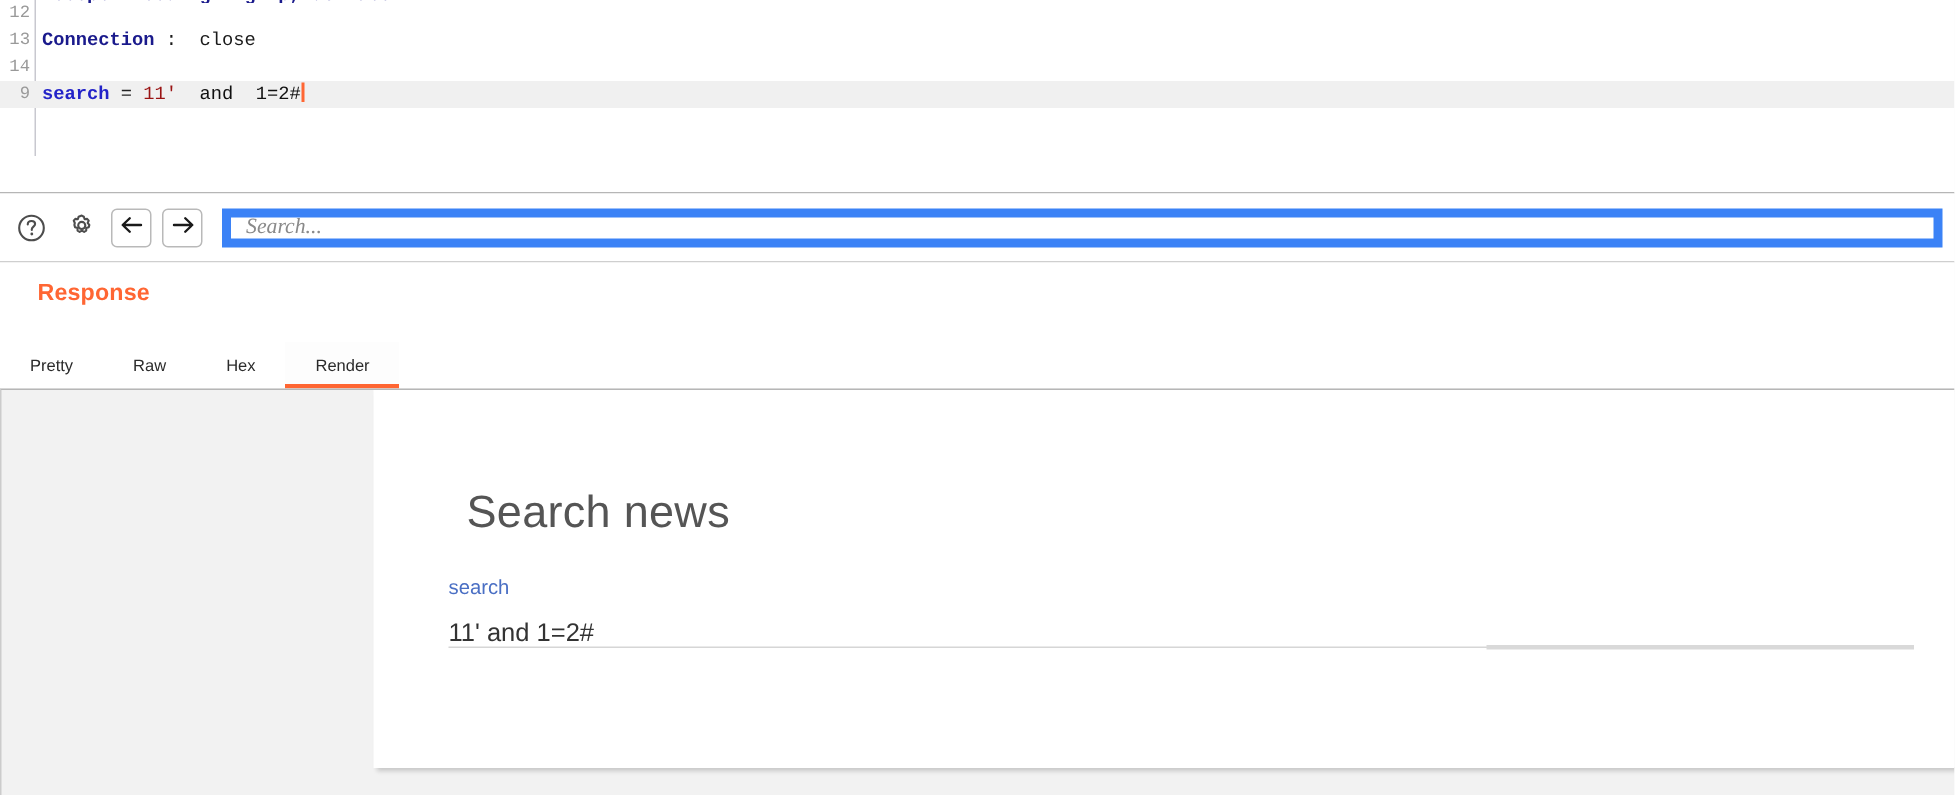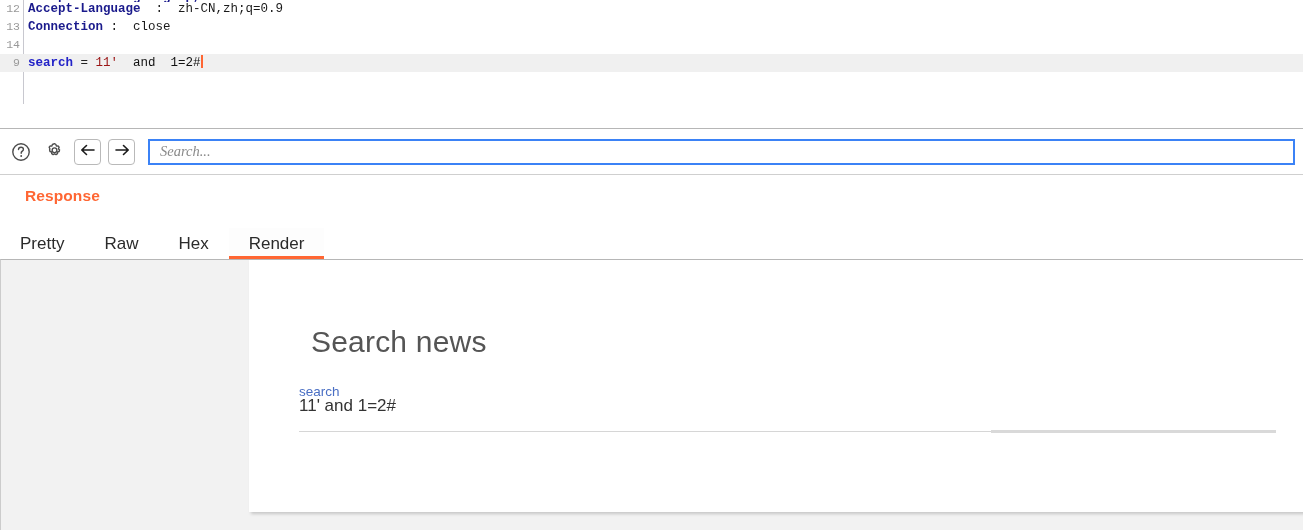--- a/index.html
+++ b/index.html
@@ -99,21 +99,21 @@
     border: 1px solid #b9b9b9;
     border-radius: 4px;
     background: #ffffff;
     cursor: pointer;
     padding: 0;
   }
   .search-box {
     flex: 1;
     height: 26px;
     margin-left: 6px;
-    border: 2px solid #3b82f6;
+    border: 6px solid #3b82f6;
     background: #ffffff;
     display: flex;
     align-items: center;
     padding: 0 8px;
   }
   .search-box input {
     width: 100%;
     border: none;
     outline: none;
     font-family: "Liberation Serif", serif;
@@ -149,21 +149,21 @@
     height: 31px;
     display: flex;
     align-items: stretch;
   }
   .tab {
     position: relative;
     display: flex;
     align-items: center;
     justify-content: center;
     padding: 0 20px;
-    font-size: 17px;
+    font-size: 11px;
     color: #2b2b2b;
     cursor: pointer;
     background: transparent;
     border: none;
     font-family: "Liberation Sans", sans-serif;
   }
   .tab.active { background: #fdfdfd; }
   .tab.active::after {
     content: "";
     position: absolute;
@@ -201,21 +201,21 @@
     letter-spacing: .2px;
   }
   .field-label {
     position: absolute;
     left: 50px; top: 124px;
     font-size: 13.5px;
     color: #4a6fc4;
   }
   .field-value {
     position: absolute;
-    left: 50px; top: 136px;
+    left: 50px; top: 152px;
     font-size: 17px;
     color: #333333;
   }
   .field-rule {
     position: absolute;
     left: 50px; top: 171px;
     width: 977px;
     height: 1px;
     background: #d6d6d6;
   }
@@ -237,21 +237,20 @@
     <div class="code-row">
       <span class="ln">11</span>
       <span class="code-text tk-hdr">Accept-Encoding : gzip, deflate</span>
     </div>
   </div>
 
   <div class="code-rows">
 
     <div class="code-row">
       <span class="ln">12</span>
-      <span class="code-text"><span class="tk-hdr">Accept-Language</span><span class="tk-plain">  :  </span><span class="tk-plain">zh-CN,zh;q=0.9</span></span>
     </div>
 
     <div class="code-row">
       <span class="ln">13</span>
       <span class="code-text"><span class="tk-hdr">Connection</span><span class="tk-plain"> :  </span><span class="tk-plain">close</span></span>
     </div>
 
     <div class="code-row">
       <span class="ln">14</span>
       <span class="code-text tk-plain"></span>

